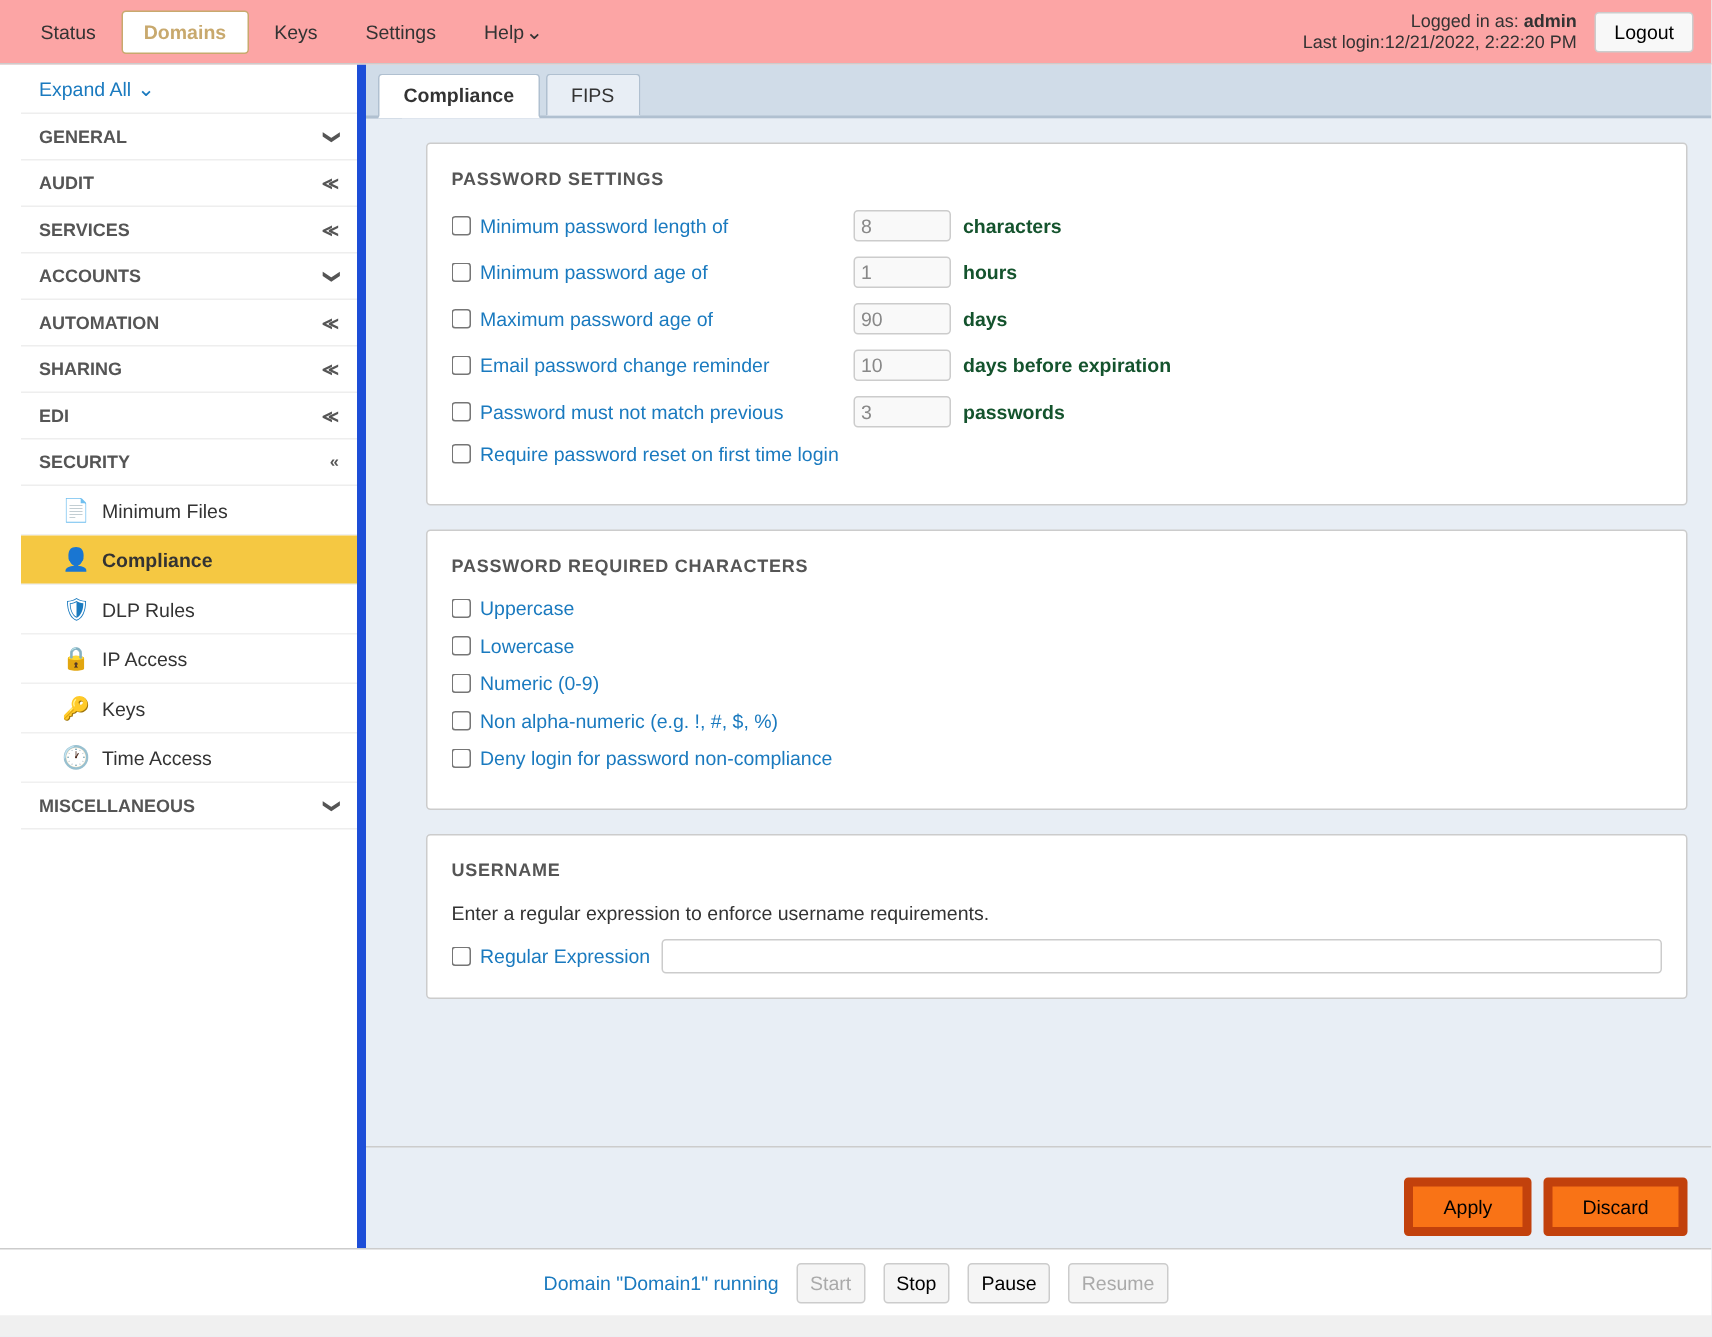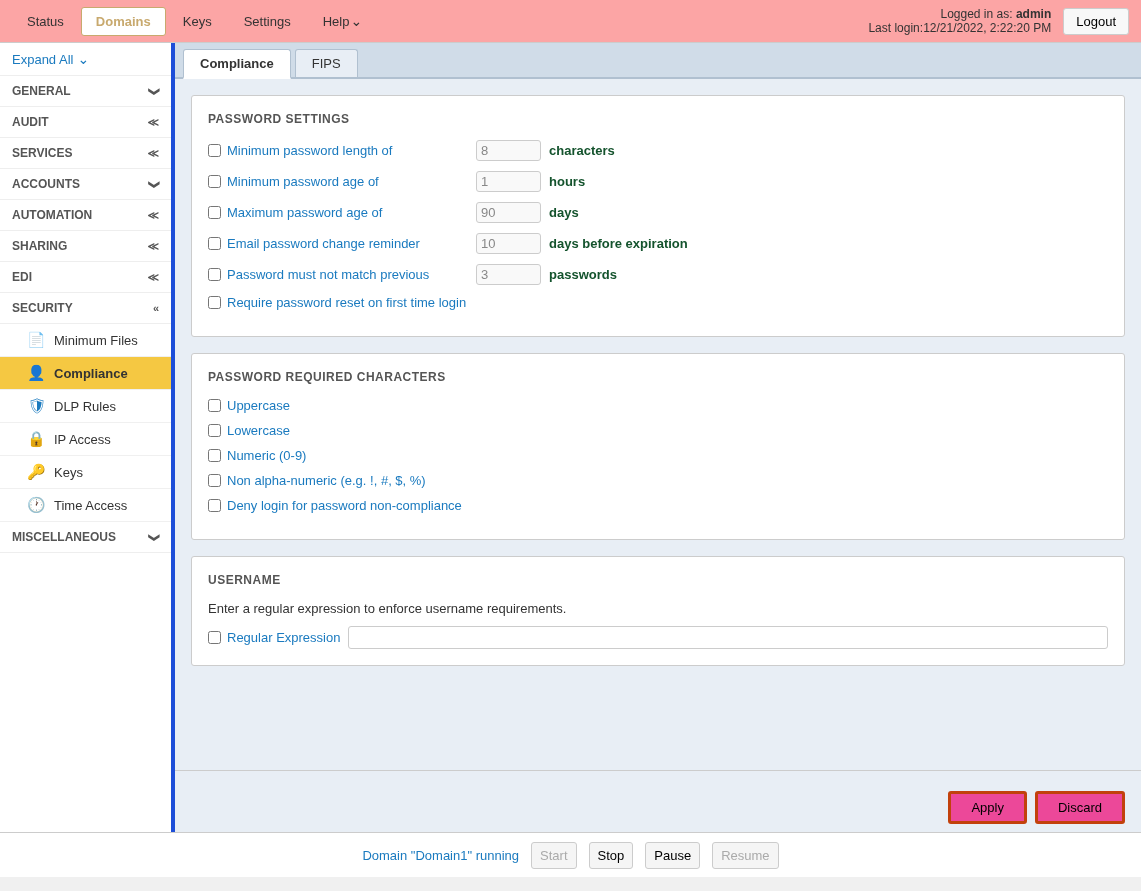--- a/index.html
+++ b/index.html
@@ -39,25 +39,26 @@
 
     
     .main-layout {
       display: flex;
       height: calc(891px - 57px - 45px);
       overflow: hidden;
     }
 
     
     .sidebar {
-      width: 175px;
+      width: 244px;
       background: #fff;
-      border-right: 4px solid #1d4ed8;
+      border-right: 6px solid #1d4ed8;
       overflow-y: auto;
       flex-shrink: 0;
+      padding-left: 14px;
     }
     .sidebar-expand-all {
       padding: 8px 12px;
       color: #1a7abf;
       cursor: pointer;
       font-size: 13px;
       display: flex;
       align-items: center;
       gap: 4px;
       border-bottom: 1px solid #eee;
@@ -133,20 +134,21 @@
       border-bottom: 2px solid #fff;
       margin-bottom: -2px;
     }
 
     
     .content-area {
       flex: 1;
       overflow-y: auto;
       padding: 16px;
       background: #e8eef5;
+      margin-left: 24px;
     }
 
     
     .section-box {
       background: #fff;
       border: 1px solid #ccc;
       border-radius: 3px;
       margin-bottom: 16px;
       padding: 16px;
     }
@@ -217,23 +219,23 @@
     .footer-actions {
       display: flex;
       justify-content: flex-end;
       padding: 8px 16px;
       background: #e8eef5;
       border-top: 1px solid #ccc;
       gap: 8px;
     }
     .btn-apply, .btn-discard {
       padding: 6px 20px;
-      border: 3px solid #c2410c;
-      border-radius: 3px;
-      background: #ec4899;
+      border: 6px solid #c2410c;
+      border-radius: 3px;
+      background: #f97316;
       cursor: pointer;
       font-size: 13px;
       margin-top: 12px;
     }
 
     
     .status-bar {
       display: flex;
       align-items: center;
       justify-content: center;

